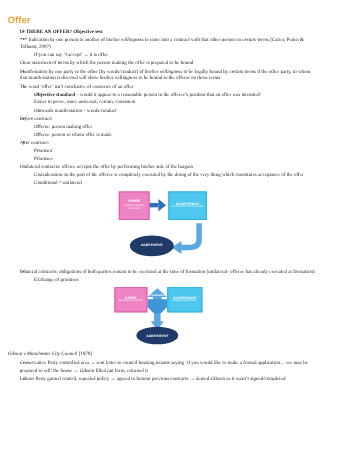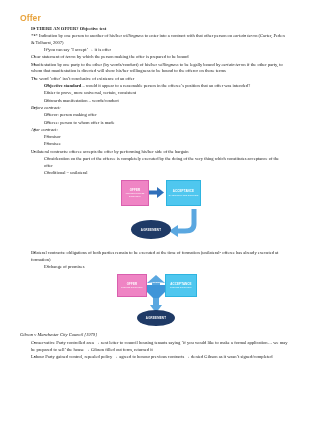--- a/index.html
+++ b/index.html
@@ -12,21 +12,21 @@
     height: 424px;
     overflow: hidden;
     font-family: "Liberation Serif", "DejaVu Serif", serif;
     color: #1a1a1a;
     position: relative;
   }
   .page {
     width: 300px;
     height: 424px;
     box-sizing: border-box;
-    padding: 14px 12px 6px 20px;
+    padding: 14px 12px 6px 7px;
     position: relative;
   }
   .doc-title {
     color: #e8a33d;
     font-family: "Liberation Sans", "DejaVu Sans", sans-serif;
     font-weight: bold;
     font-size: 8.5px;
     letter-spacing: 0.1px;
     margin: 0 0 3px 0;
     line-height: 1;

